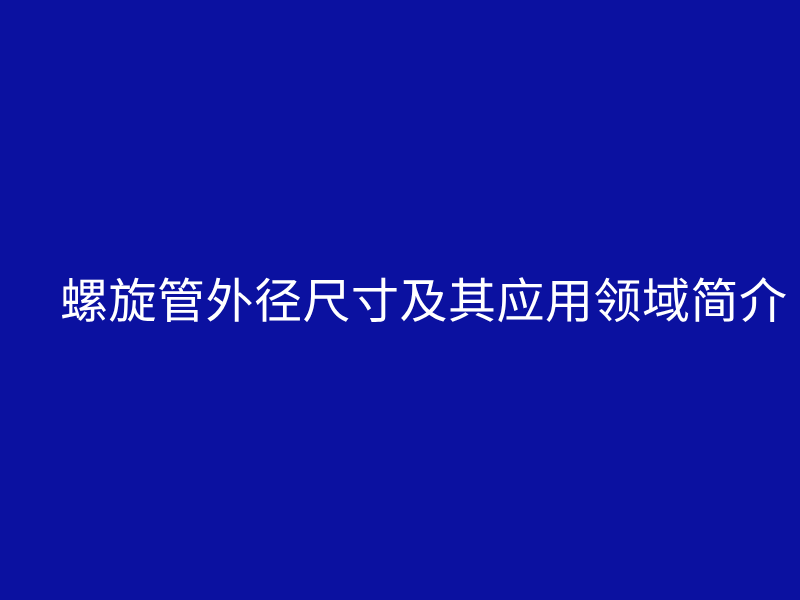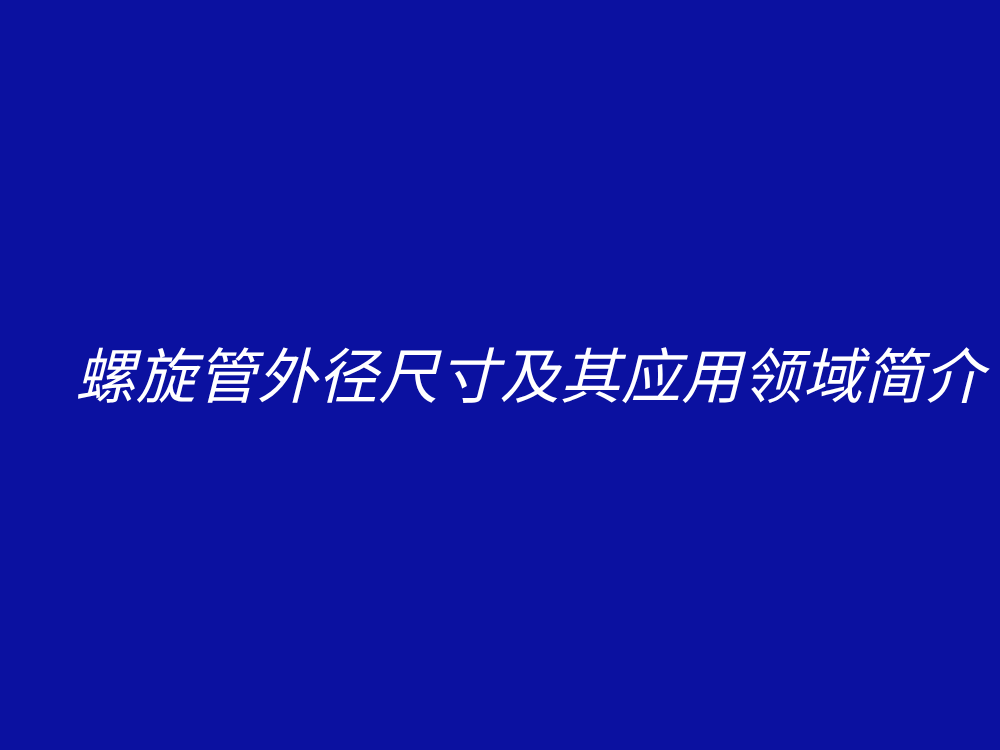--- a/index.html
+++ b/index.html
@@ -29,21 +29,20 @@
   
   #headline-block {
     position: absolute;
     left: 0;
     top: 0;
     width: 800px;
     height: 600px;
     display: flex;
     align-items: center;
     justify-content: flex-start;
-    font-style: italic;
   }
 
   #headline-text {
     display: block;
     margin: 0;
     padding: 0 0 0 60px;       
     position: relative;
     top: 3px;                  
     font-family: "Liberation Sans", "DejaVu Sans", sans-serif;
     font-size: 48px;

